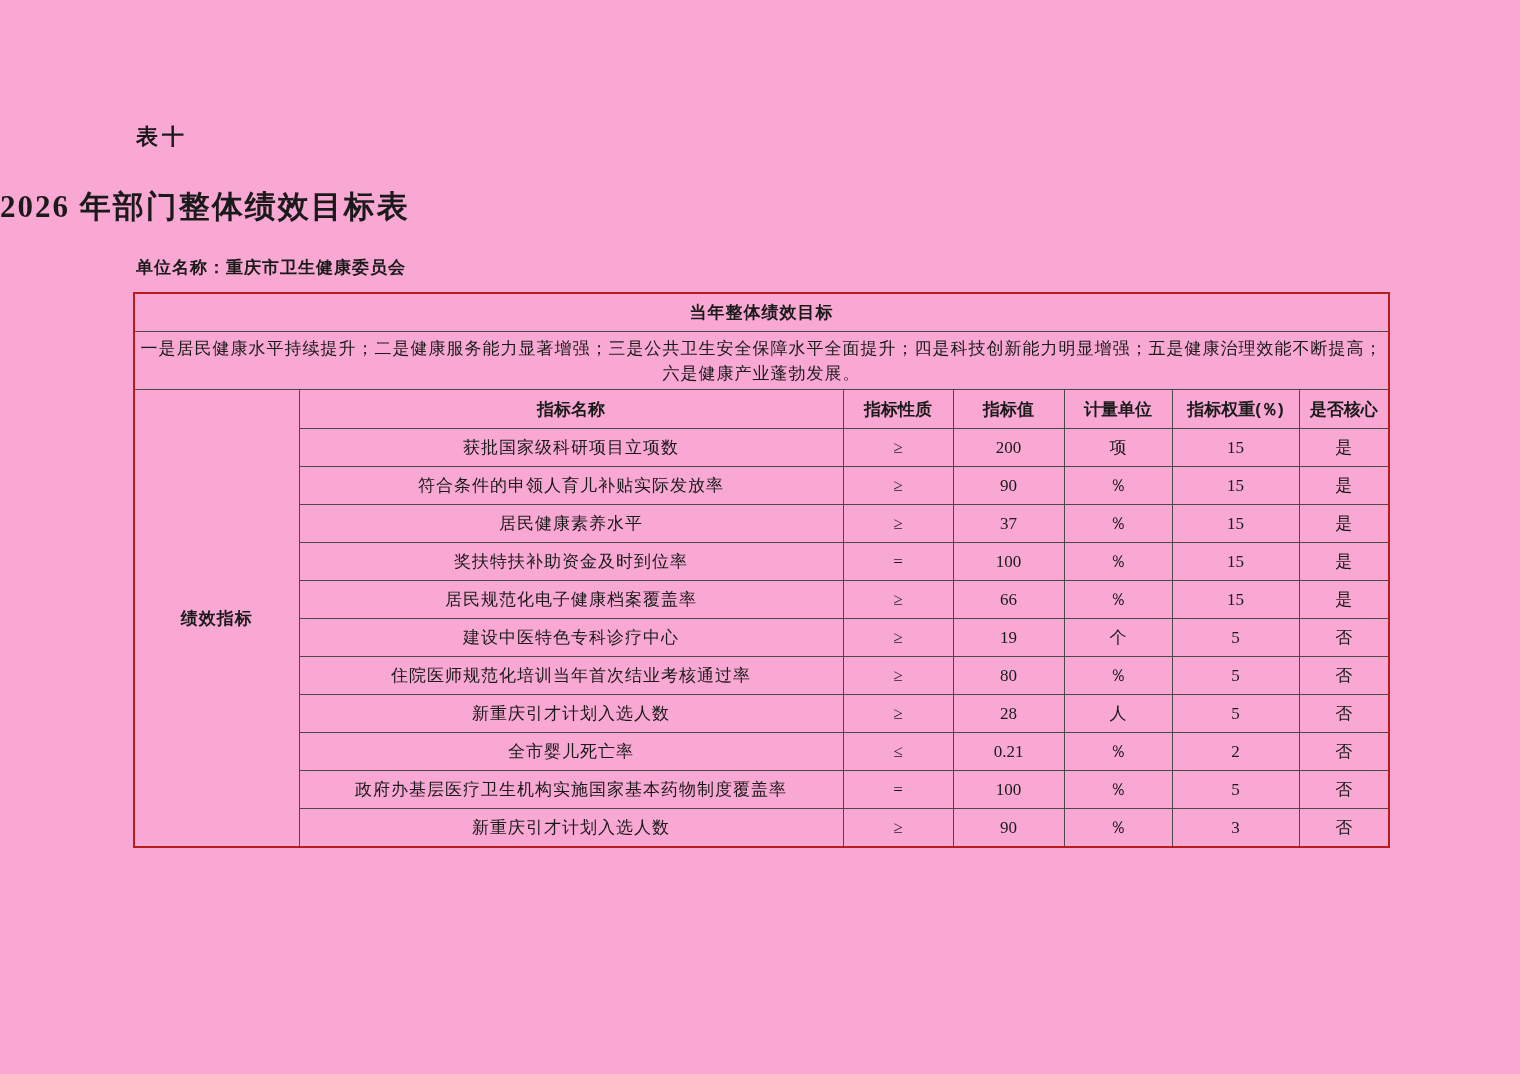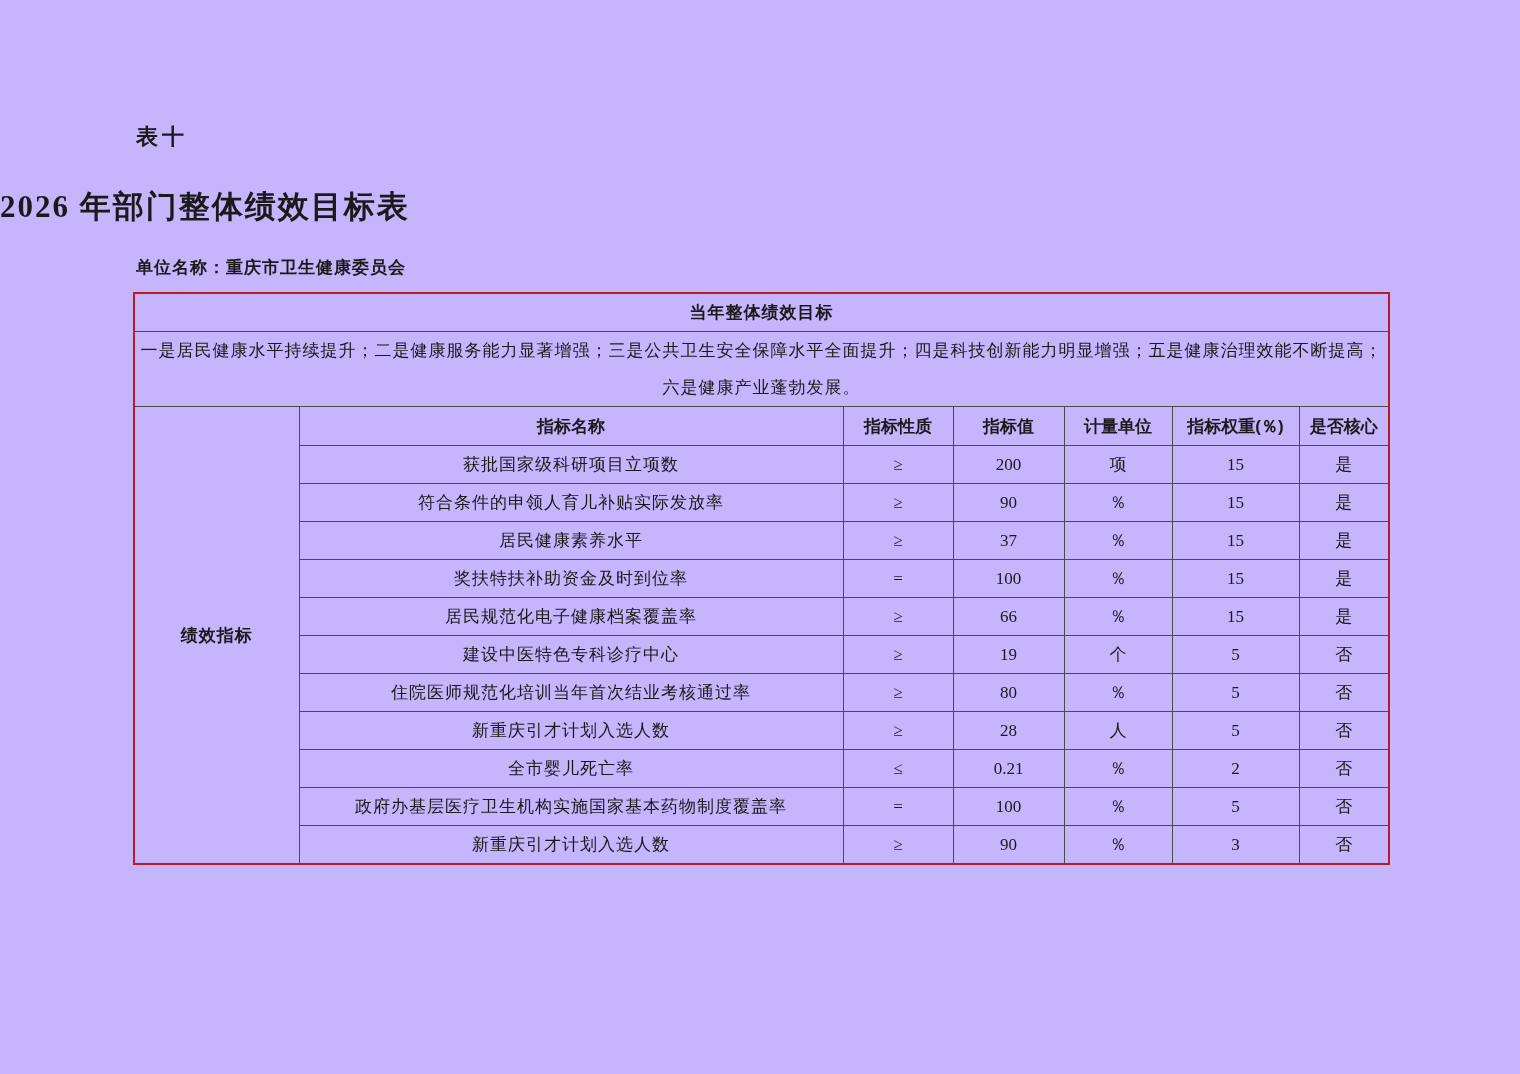--- a/index.html
+++ b/index.html
@@ -1,21 +1,21 @@
 <!DOCTYPE html>
 <html><head>
 <meta charset="utf-8">
 <style>
   html,body{margin:0;padding:0;background:#ffffff;}
   body{
     width:1520px;height:1074px;position:relative;
     font-family:"Liberation Serif","DejaVu Serif",serif;
     color:#1a1a1a;
   }
-  .page{position:absolute;inset:0;background:#c4b5fd;}
+  .page{position:absolute;inset:0;background:#f9a8d4;}
 
   .doc-label{
     position:absolute;left:136px;top:122px;
     font-family:"Liberation Sans","DejaVu Sans",sans-serif;
     font-size:22px;font-weight:700;letter-spacing:4px;
   }
   .doc-title{
     position:absolute;left:0;top:186px;width:100%;
     font-size:31px;font-weight:700;
     letter-spacing:2px;
@@ -41,21 +41,21 @@
   }
   td.section-header{
     height:37px;
     font-family:"Liberation Sans","DejaVu Sans",sans-serif;
     font-weight:700;font-size:17px;letter-spacing:1px;
   }
   td.goal-text{
     height:57px;
     text-align:left;
     padding:0 8px;
-    font-size:16.5px;line-height:37px;letter-spacing:1px;
+    font-size:16.5px;line-height:25px;letter-spacing:1px;
   }
   tr.col-header-row td{
     height:38px;
     font-family:"Liberation Sans","DejaVu Sans",sans-serif;
     font-weight:700;font-size:17px;
   }
   td.group-label{
     font-family:"Liberation Sans","DejaVu Sans",sans-serif;
     font-weight:700;font-size:17px;letter-spacing:1px;
   }

